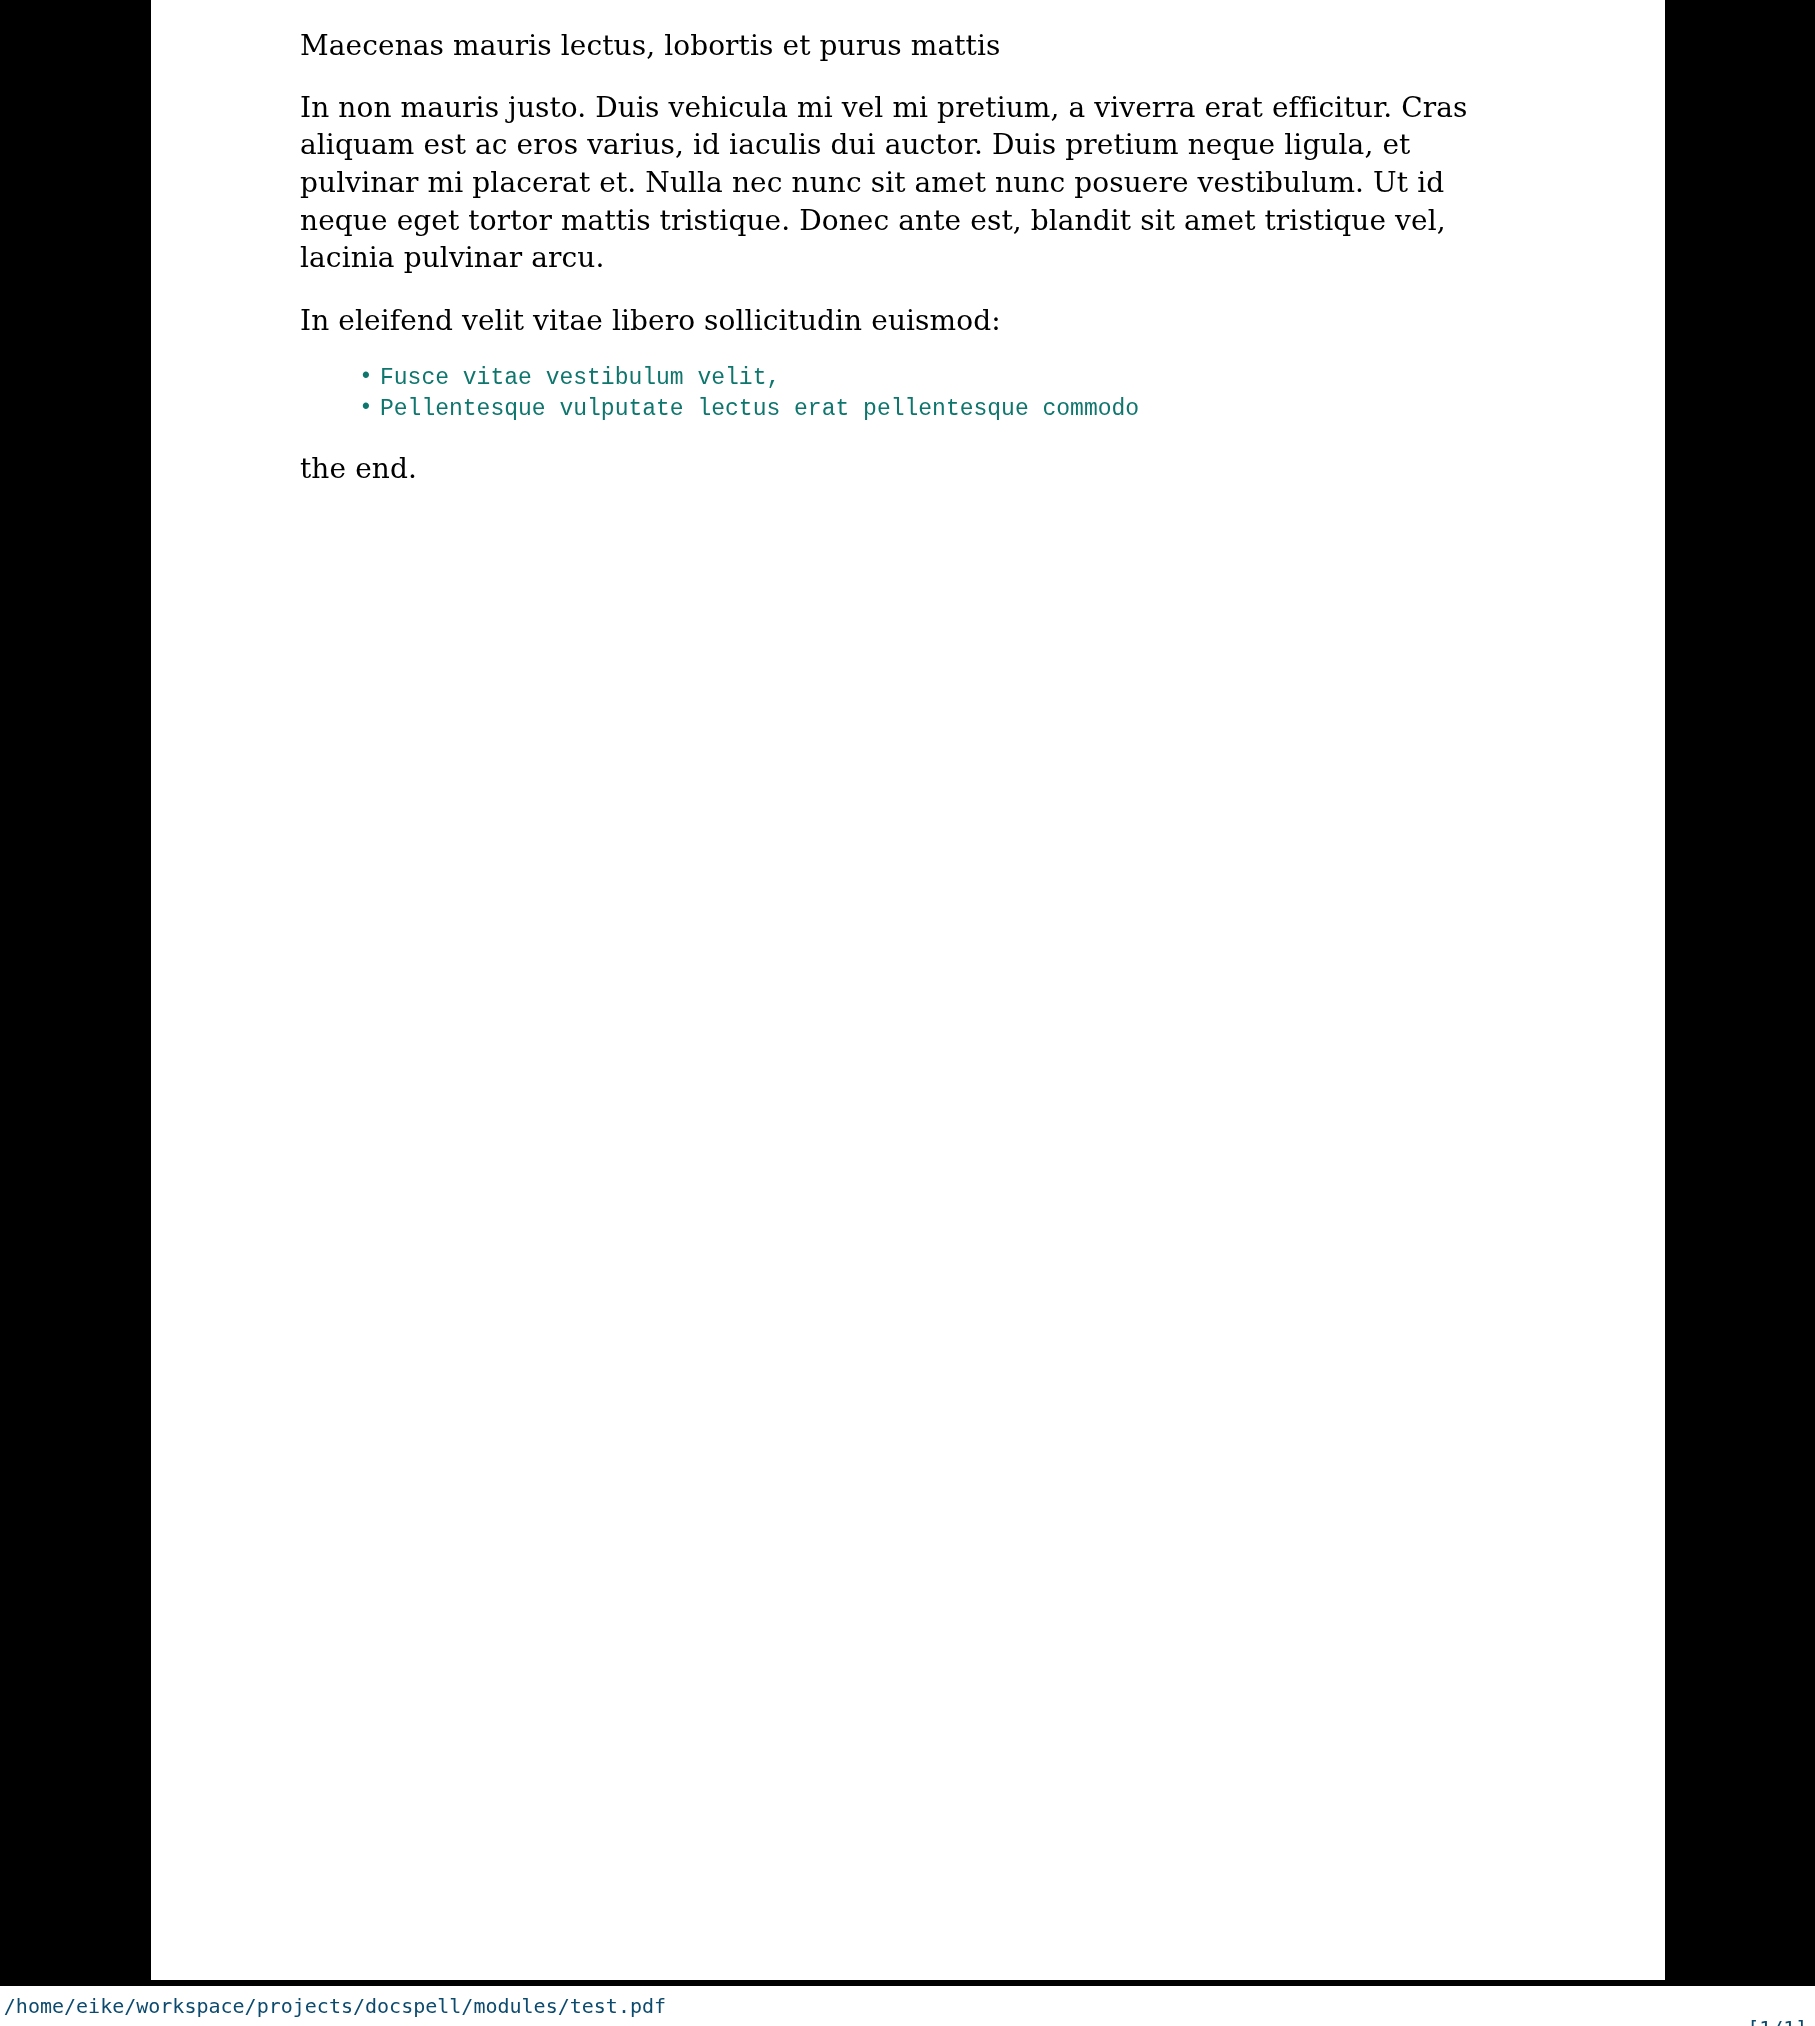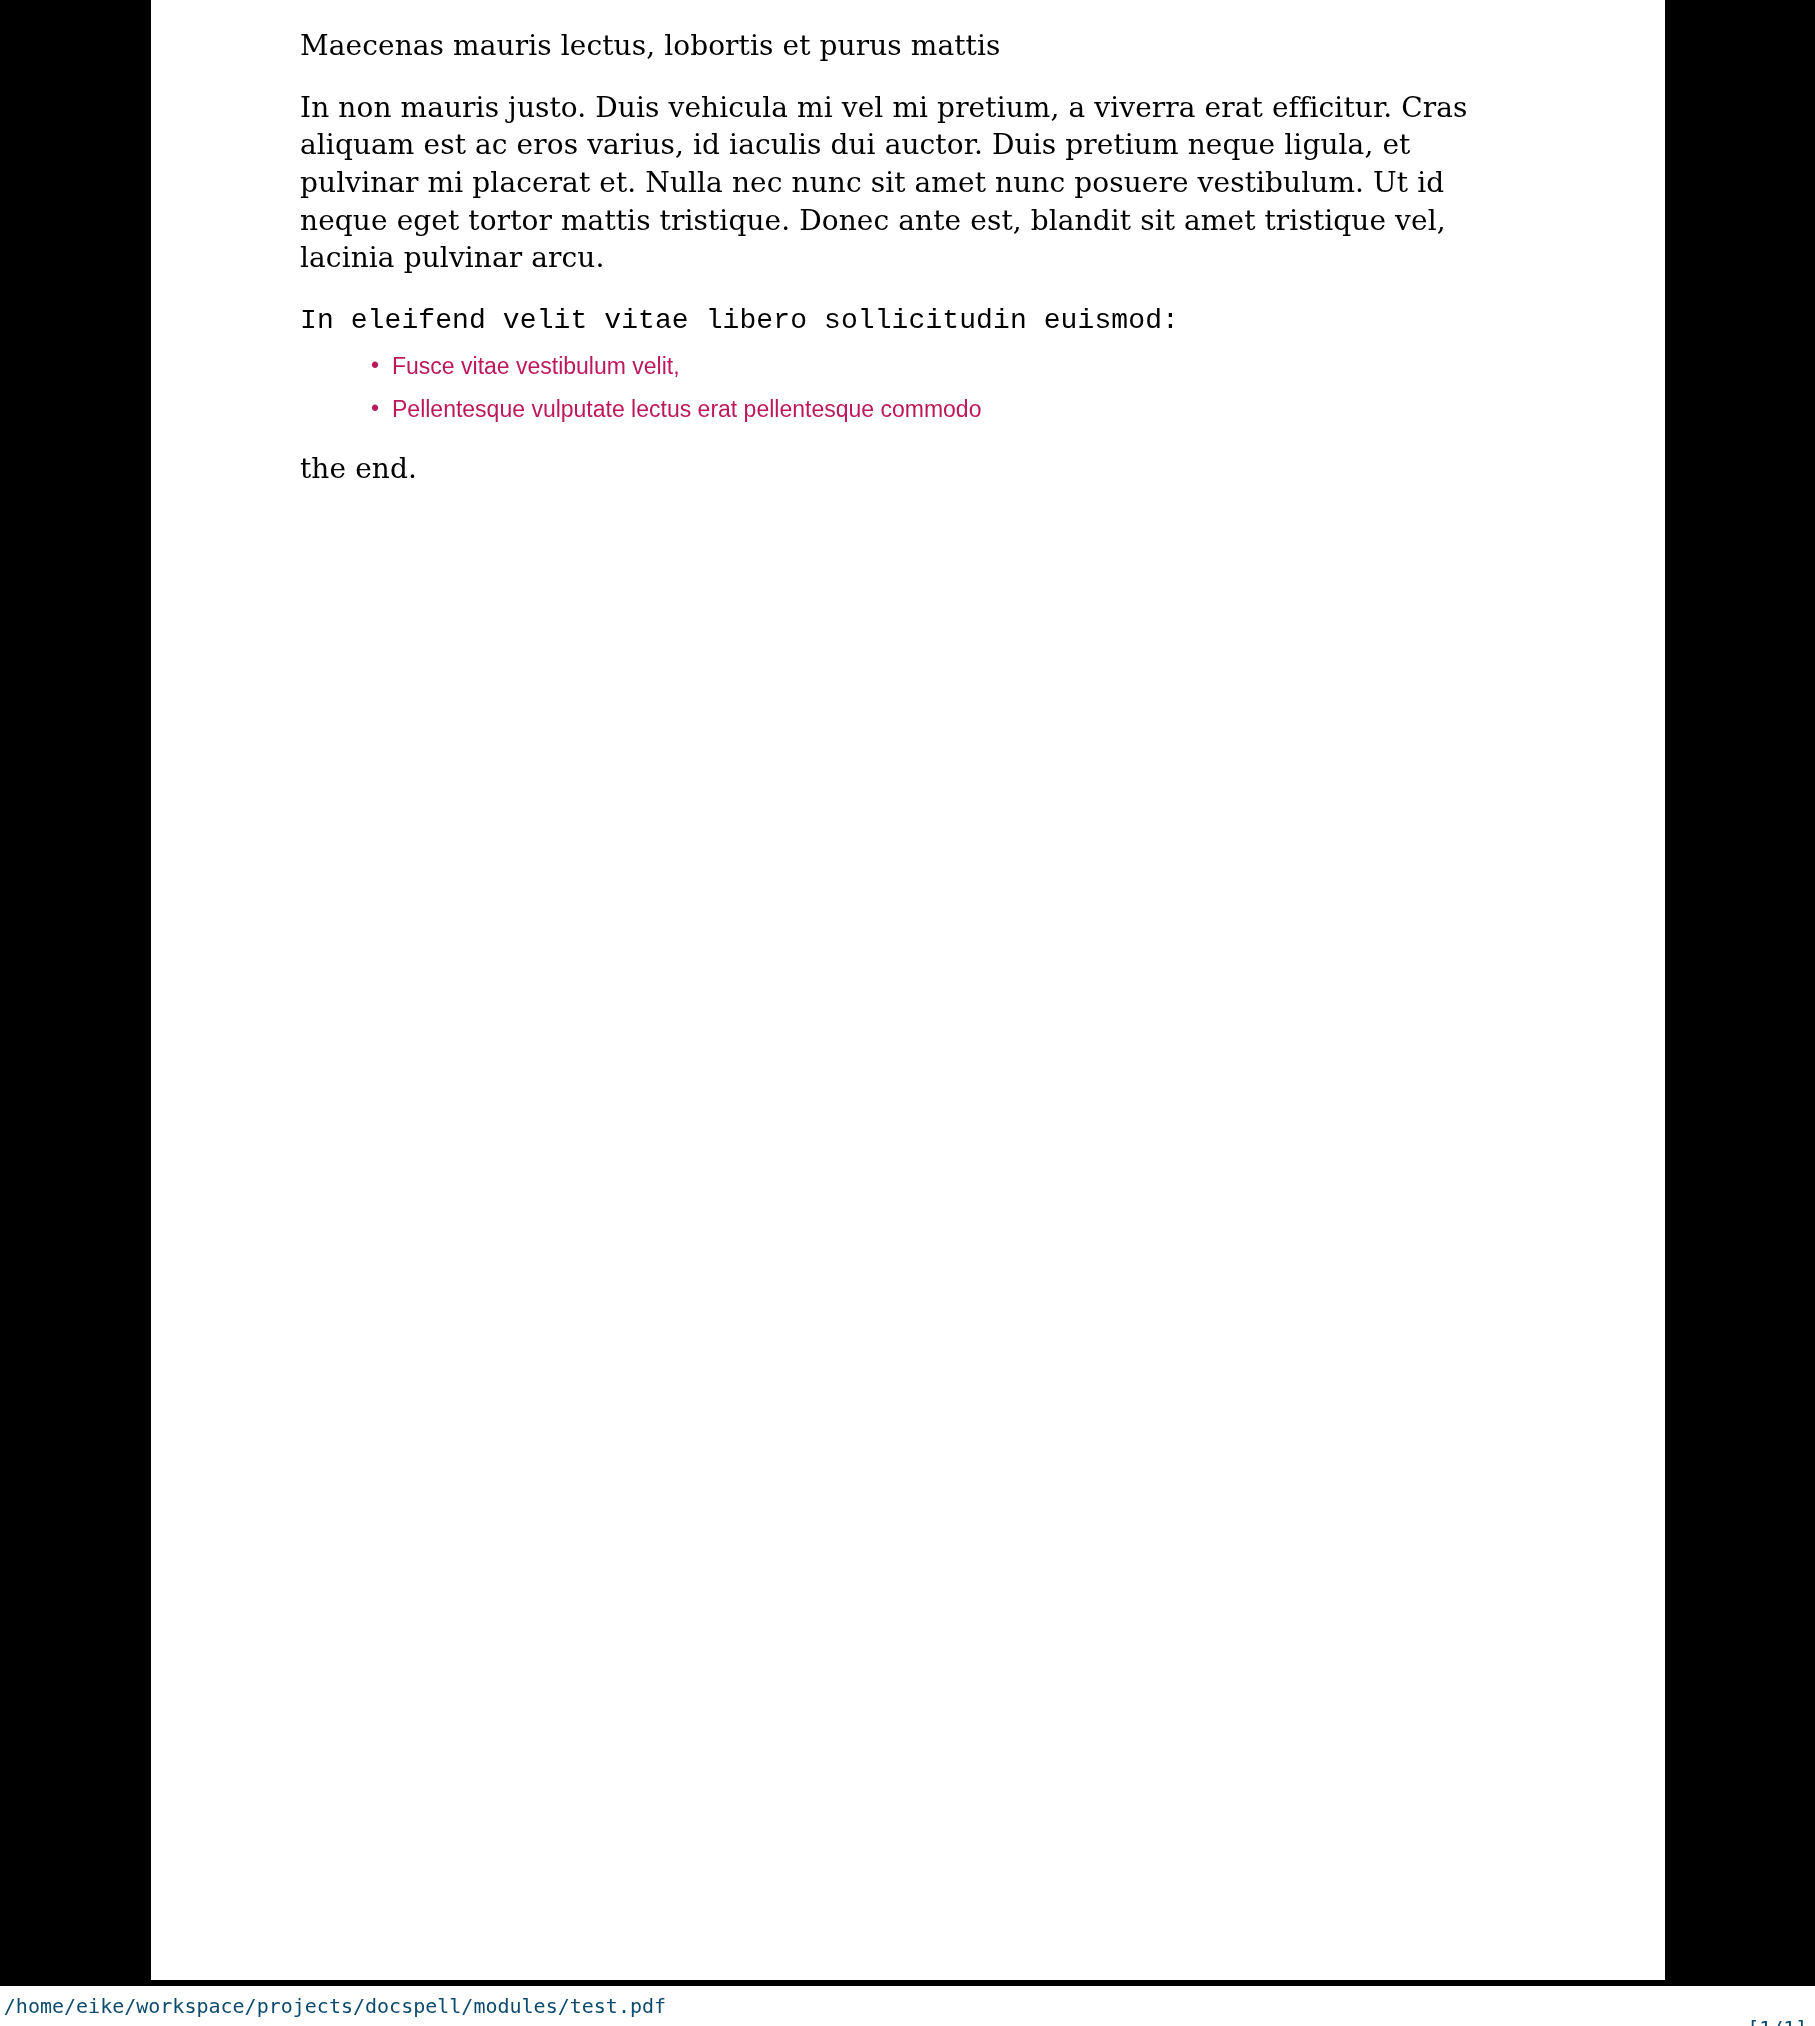--- a/index.html
+++ b/index.html
@@ -46,37 +46,36 @@
     font-family: "DejaVu Serif", "Liberation Serif", serif;
     font-size: 28px;
     line-height: 1.345;
     color: #000000;
     margin: 0 0 24.6px 0;
     text-align: left;
     letter-spacing: 0.1px;
   }
 
   .para.tight {
-    margin-bottom: 12px;
-    font-family: Liberation Mono, monospace;
+    margin-bottom: 24px;
   }
 
   ul.bullets {
     margin: 0 0 24.6px 0;
     padding: 0 0 0 59px;
     list-style: none;
   }
   ul.bullets li {
-    font-family: Liberation Sans, sans-serif;
+    font-family: Liberation Mono, monospace;
     font-size: 23px;
     line-height: 1.345;
-    color: #be185d;
+    color: #0f766e;
     position: relative;
     padding-left: 21px;
-    margin: 12px;
+    margin: 0;
   }
   ul.bullets li::before {
     content: "\2022";
     position: absolute;
     left: 0;
     top: -0.9px;
     font-size: 23px;
   }
 
   

